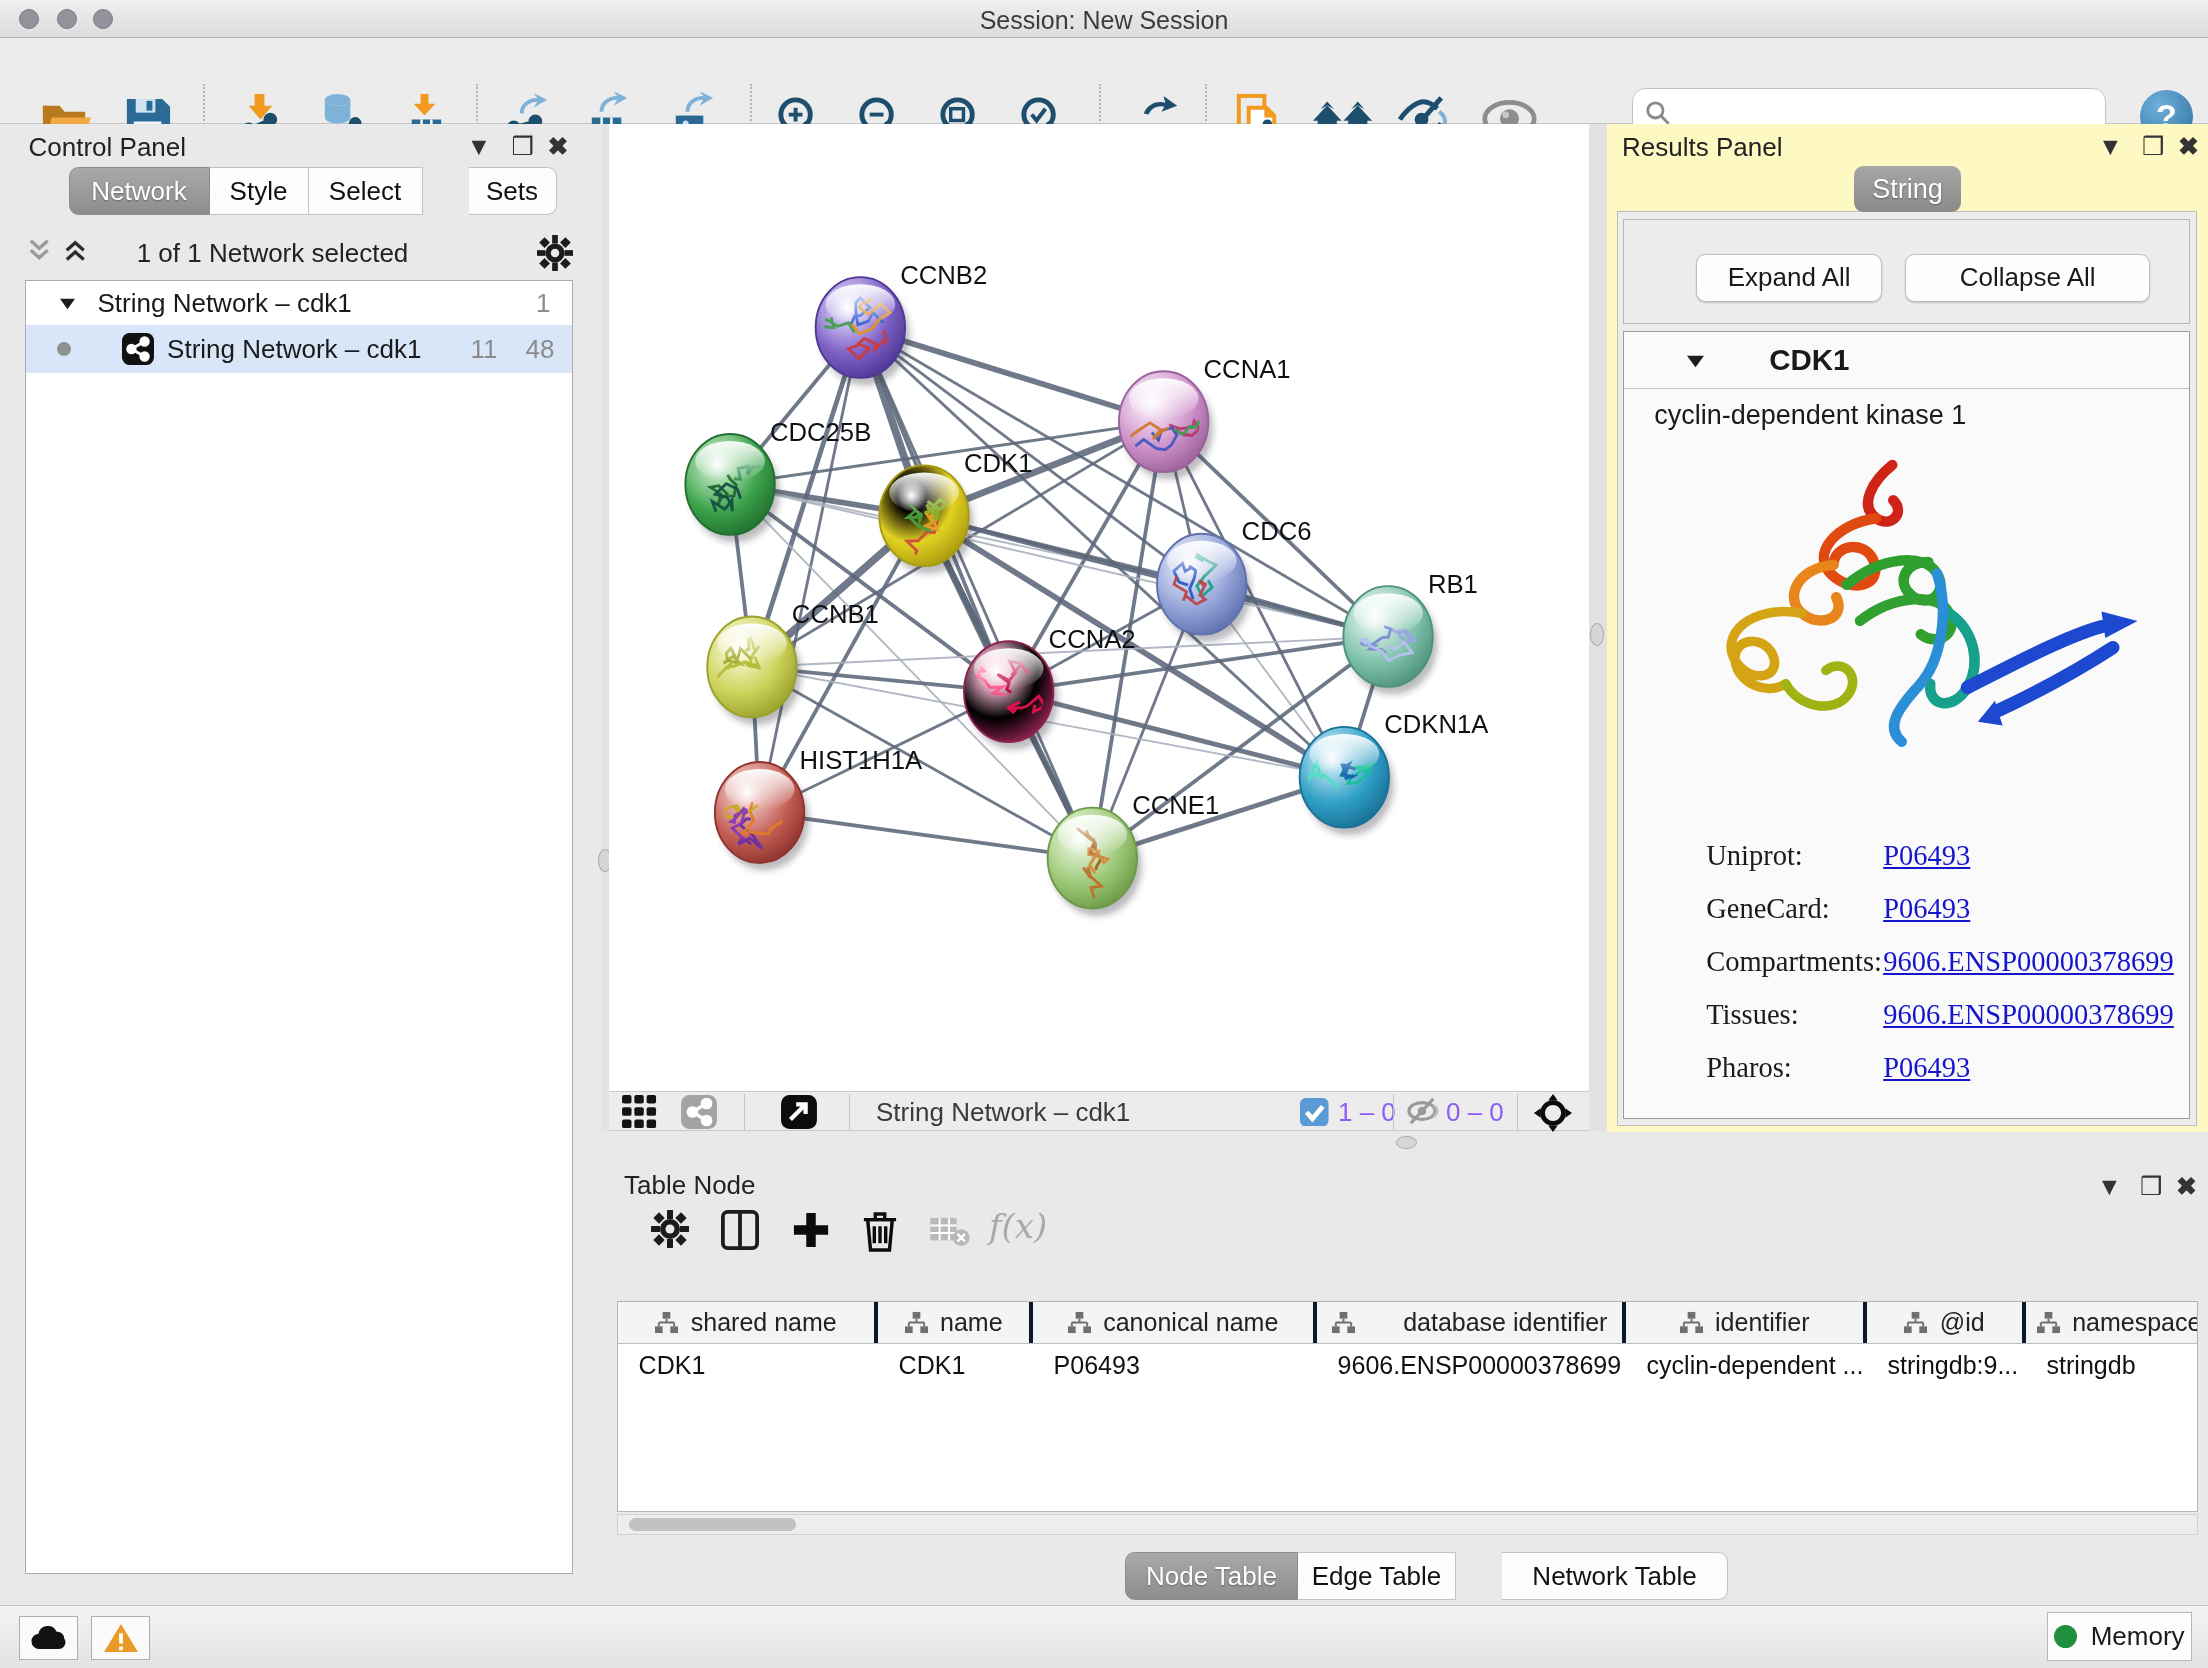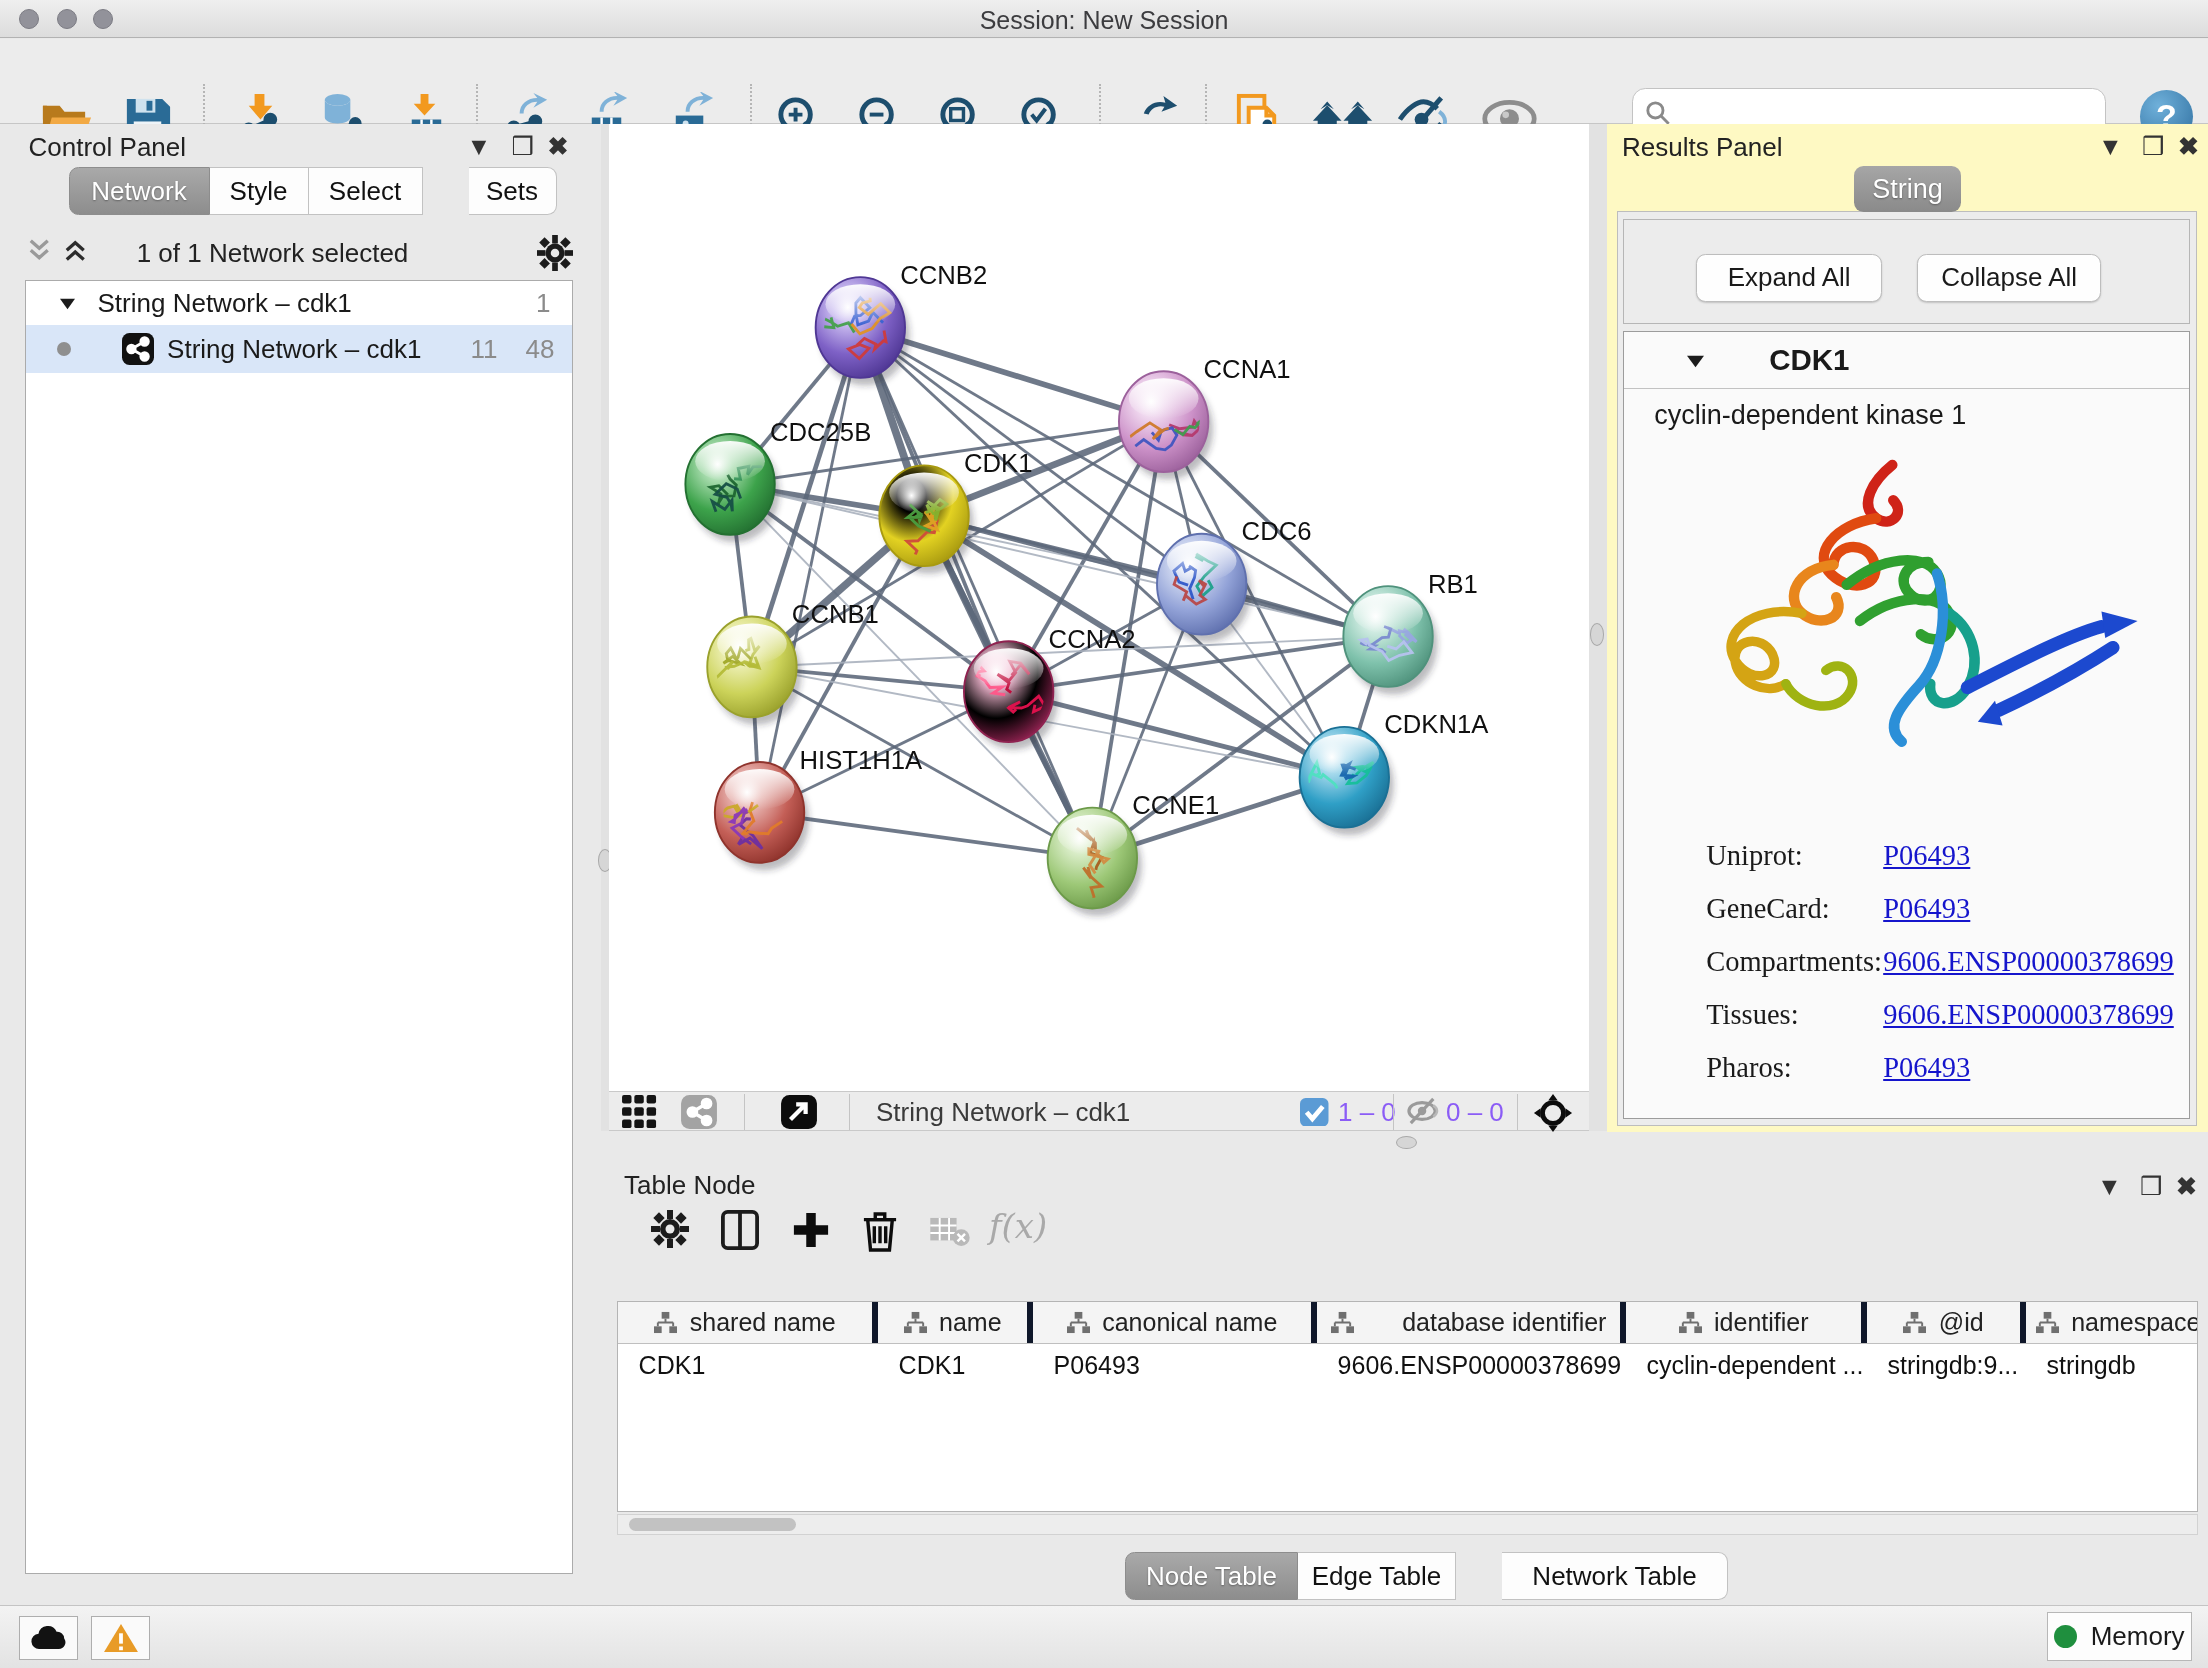--- a/index.html
+++ b/index.html
@@ -80,21 +80,21 @@
   .xl-row{display:flex;margin-left:82px;margin-top:21px;font-size:28.5px;}
   .xl-label{width:177px;flex:none;}
   .xl-link{color:#1515cc;text-decoration:underline;}
   
   #table-panel{position:absolute;left:609px;top:1164px;width:1600px;height:441px;background:#e9e9e9;}
   .tp-icon{position:absolute;top:46px;}
   #nodetable{position:absolute;left:7.6px;top:137px;width:1581px;height:211px;
     background:#fff;border:1.9px solid #b4b4b4;overflow:hidden;}
   #t-head{display:flex;height:42px;background:#f4f4f4;border-bottom:1.9px solid #bfbfbf;}
   .th{display:flex;align-items:center;justify-content:center;font-size:25px;color:#222;
-      border-right:6px solid #0f172a;flex:none;overflow:hidden;white-space:nowrap;}
+      border-right:4px solid #0f172a;flex:none;overflow:hidden;white-space:nowrap;}
   .th svg{margin-right:11.4px;flex:none;}
   #t-row{display:flex;height:42px;background:#fff;}
   .td{font-size:25px;display:flex;align-items:center;padding-left:21px;flex:none;
       overflow:hidden;white-space:nowrap;color:#111;}
   #t-scroll{position:absolute;left:7.6px;top:350px;width:1581px;height:21px;
     background:#ededed;border:1px solid #d2d2d2;}
   #t-thumb{position:absolute;left:11.4px;top:2.9px;width:167px;height:13.3px;background:#c2c2c2;border-radius:7.6px;}
   #tp-tabs{left:516px;top:388px;}
   
   #status-bar{position:absolute;left:0;top:1605px;width:2208px;height:63px;
@@ -700,21 +700,21 @@
 
   <div id="results-panel">
     <div style="position:absolute;left:15px;top:7.6px" class="panel-title">Results Panel</div>
     <div class="panel-ctl" style="left:491px">▼</div>
     <div class="panel-ctl" style="left:535px">❒</div>
     <div class="panel-ctl" style="left:571px;font-weight:bold">✖</div>
     <div id="rp-tab">String</div>
     <div id="rp-outer">
       <div id="rp-btnbox">
         <div class="rp-btn" style="left:72px;width:186px">Expand All</div>
-        <div class="rp-btn" style="left:293px;width:184px">Collapse All</div>
+        <div class="rp-btn" style="left:281px;width:245px">Collapse All</div>
       </div>
       <div id="rp-cdkbox">
         <div id="rp-cdk-header">
           <svg width="21" height="17" viewBox="0 0 22 18" style="position:absolute;left:61px;top:21px">
               <path d="M2 3h18l-9 12z" fill="#1c1c1c"></path>
             </svg>
           <div id="rp-gene">CDK1</div>
         </div>
         <div id="rp-desc">cyclin-dependent kinase 1</div>
         <svg id="ribbon" width="521" height="371" viewBox="0 0 548 390">

